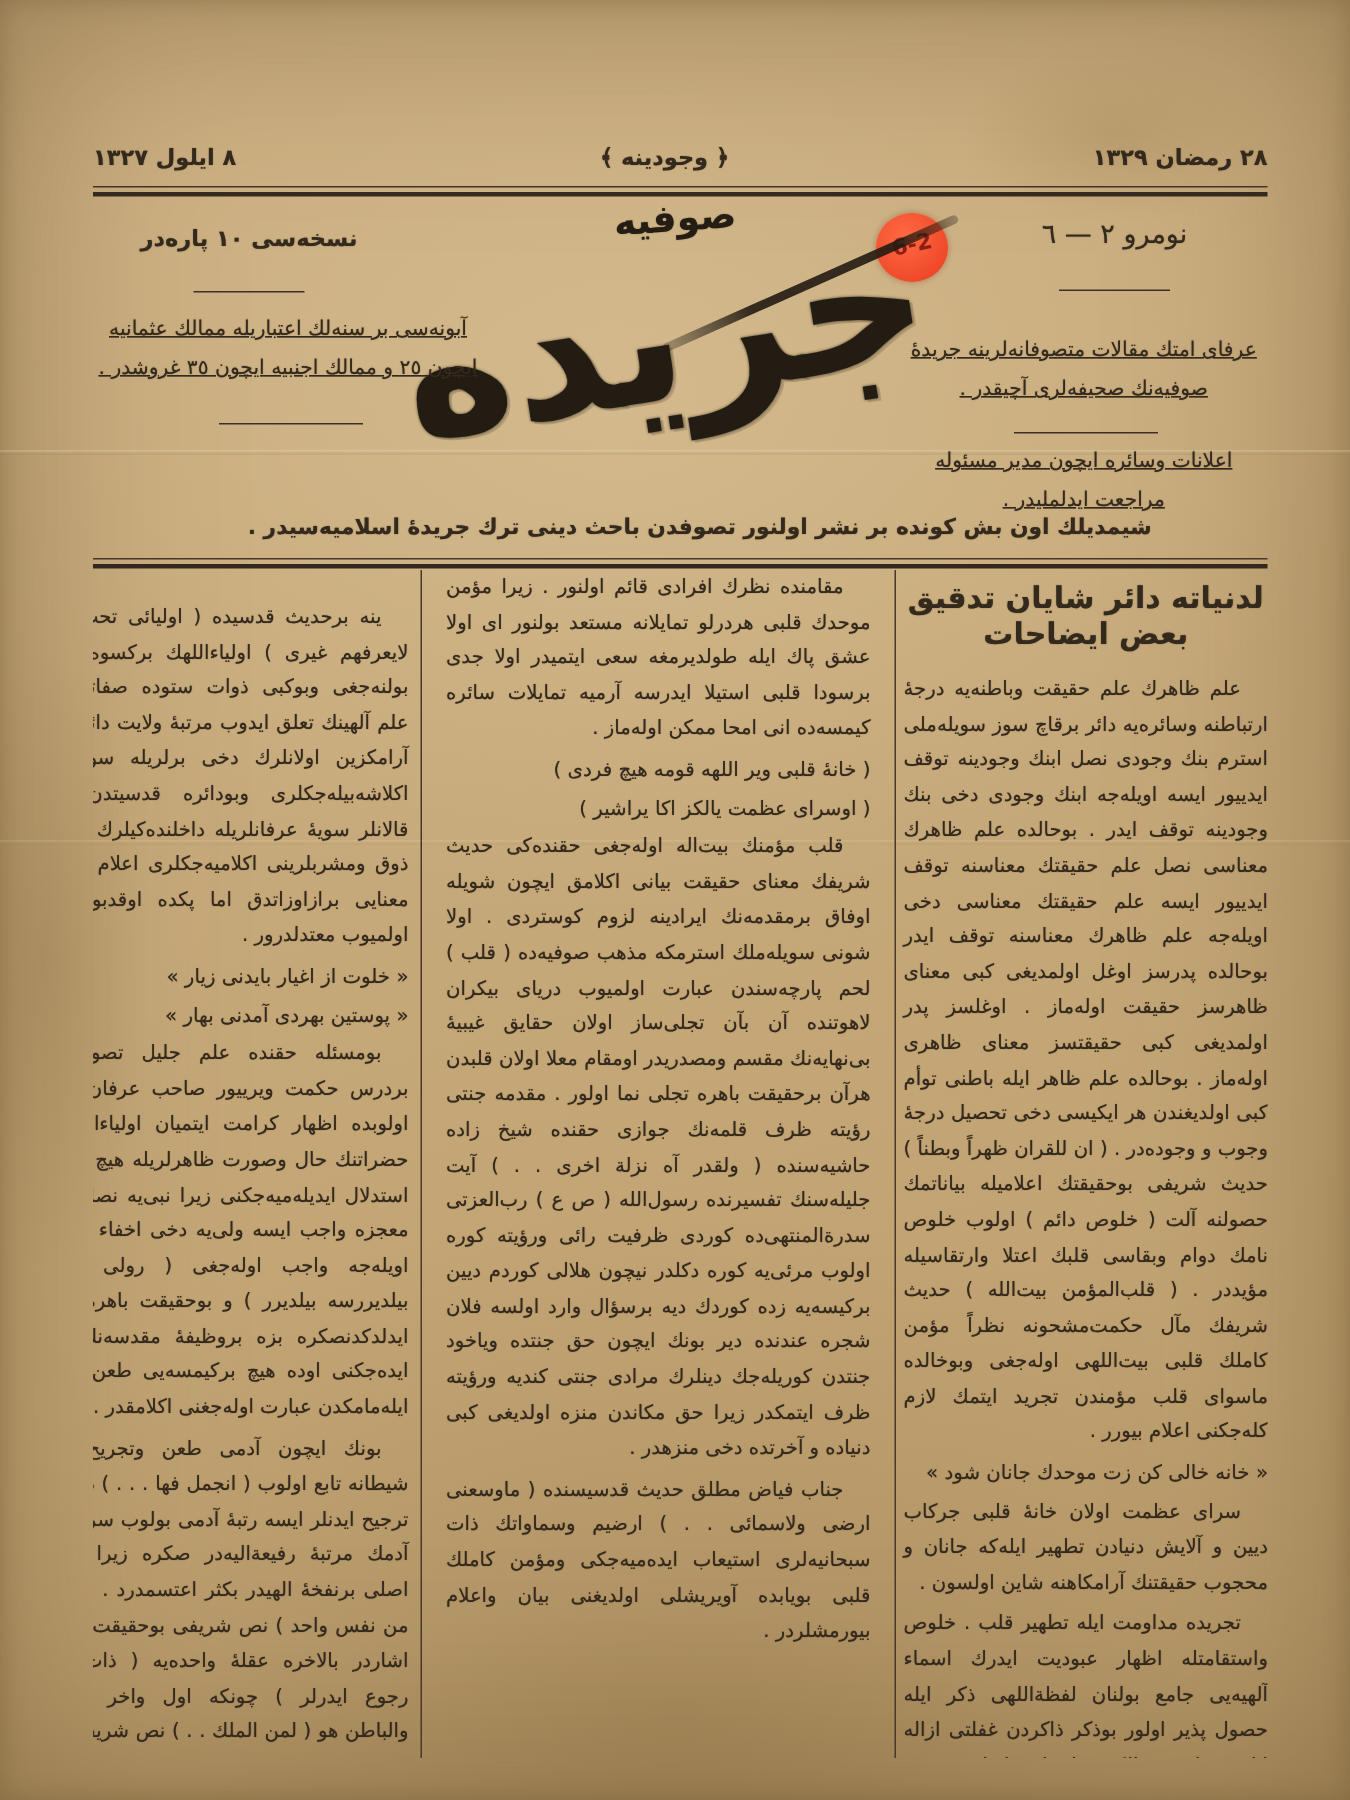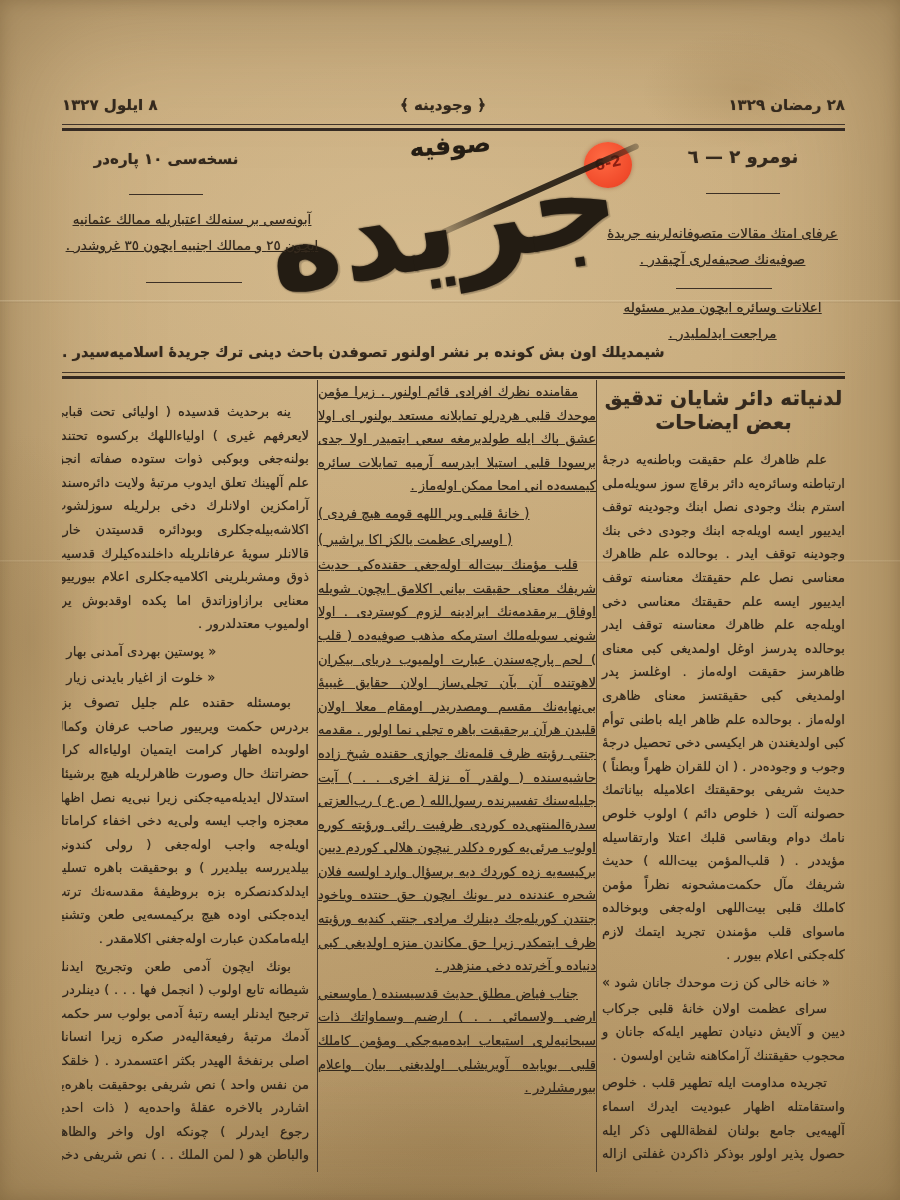--- a/index.html
+++ b/index.html
@@ -24,21 +24,21 @@
 
   .topline{
     position:absolute;left:62px;top:96px;width:783px;
     display:flex;justify-content:space-between;align-items:flex-end;
     font-size:15px;font-weight:bold;letter-spacing:0.5px;
   }
   .rule{position:absolute;left:62px;width:783px;height:3px;border-top:1px solid #40332a;border-bottom:3px solid #352a22;}
   .rule.r1{top:124px;}
   .rule.r2{top:372px;border-top:1px solid #453729;border-bottom:3px solid #33281f;}
 
-  .issue{position:absolute;right:92px;top:146px;width:130px;text-align:center;font-size:18px;font-weight:bold;}
+  .issue{position:absolute;right:92px;top:146px;width:130px;text-align:center;font-size:18px;font-weight:normal;}
   .issue .u, .price .u{margin:26px auto 0;width:74px;border-bottom:1.6px solid #3c3026;}
   .price{position:absolute;left:86px;top:150px;width:160px;text-align:center;font-size:15px;font-weight:bold;}
 
   .sticker{
     position:absolute;left:584px;top:142px;width:48px;height:46px;border-radius:50%;
     background:radial-gradient(circle at 40% 35%,#ff6a43,#f04a2a 70%,#d93f22);
     box-shadow:0 0 4px rgba(120,40,20,0.4);
   }
   .sticker span{
     display:block;transform:rotate(-12deg);text-align:center;margin-top:12px;
@@ -63,35 +63,35 @@
 
   .notice{position:absolute;font-size:13.5px;line-height:26px;text-align:center;font-weight:500;text-decoration:underline;}
   .notice.nl1{left:62px;top:206px;width:260px;}
   .notice.nl2{left:62px;top:296px;width:260px;}
   .notice.nr1{right:55px;top:220px;width:245px;}
   .notice.nr2{right:55px;top:294px;width:245px;}
   .shortrule{position:absolute;border-bottom:1.6px solid #3c3026;width:96px;}
   .shortrule.sl{left:146px;top:282px;}
   .shortrule.sr{right:128px;top:288px;}
 
-  .motto{position:absolute;left:62px;top:344px;width:783px;text-align:left;font-size:14.5px;font-weight:bold;}
+  .motto{position:absolute;left:75px;top:344px;width:783px;text-align:center;font-size:14.5px;font-weight:bold;}
 
   .cols{
     position:absolute;left:62px;top:380px;width:783px;height:792px;
     display:flex;direction:rtl;overflow:hidden;
   }
   .col{flex:0 0 auto;box-sizing:border-box;}
   .col.c-right{width:248px;padding-left:5px;}
-  .col.c-mid{width:280px;border-right:1.4px solid #473a2b;border-left:1.4px solid #473a2b;padding:0 0;text-decoration:underline;}
+  .col.c-mid{width:317px;border-right:1.4px solid #473a2b;border-left:1.4px solid #473a2b;padding:0 16px;}
   .col.c-left{width:263px;padding-right:8px;margin-top:20px;}
 
   .headline{font-size:20px;font-weight:bold;text-align:center;margin:6px 0 14px;letter-spacing:0.3px;}
   .para{font-size:13.1px;line-height:23.6px;text-align:justify;text-indent:18px;margin:0 0 4px;
         text-shadow:0 0 0.7px rgba(45,35,22,0.65);}
-  .verse{font-size:13.2px;line-height:23.6px;text-align:left;margin:0 0 2px;font-weight:500;
+  .verse{font-size:13.2px;line-height:23.6px;text-align:right;margin:0 0 2px;font-weight:500;
          text-shadow:0 0 0.7px rgba(45,35,22,0.6);}
   .topline,.issue,.price,.city,.notice,.motto,.headline{text-shadow:0 0 0.8px rgba(40,30,18,0.6);}
 </style>
 </head>
 <body>
 
 <div class="paper">
   <div class="stain s1"></div>
   <div class="stain s2"></div>
   <div class="stain s3"></div>
@@ -147,21 +147,21 @@
       <p class="para">مقامنده نظرك افرادی قائم اولنور . زیرا مؤمن موحدك قلبی هردرلو تمایلانه مستعد بولنور ای اولا عشق پاك ایله طولدیرمغه سعی ایتمیدر اولا جدی برسودا قلبی استیلا ایدرسه آرمیه تمایلات سائره كیمسه‌ده انی امحا ممكن اوله‌ماز .</p>
       <p class="verse">( خانهٔ قلبی ویر اللهه قومه هیچ فردی )</p>
       <p class="verse">( اوسرای عظمت یالكز اكا یراشیر )</p>
       <p class="para">قلب مؤمنك بیت‌اله اوله‌جغی حقنده‌كی حدیث شریفك معنای حقیقت بیانی اكلامق ایچون شویله اوفاق برمقدمه‌نك ایرادینه لزوم كوستردی . اولا شونی سویله‌ملك استرمكه مذهب صوفیه‌ده ( قلب ) لحم پارچه‌سندن عبارت اولمیوب دریای بیكران لاهوتنده آن بآن تجلی‌ساز اولان حقایق غیبیهٔ بی‌نهایه‌نك مقسم ومصدریدر اومقام معلا اولان قلبدن هرآن برحقیقت باهره تجلی نما اولور . مقدمه جنتی رؤیته ظرف قلمه‌نك جوازی حقنده شیخ زاده حاشیه‌سنده ( ولقدر آه نزلة اخری . . ) آیت جلیله‌سنك تفسیرنده رسول‌الله ( ص ع ) رب‌العزتی سدرة‌المنتهی‌ده كوردی ظرفیت رائی ورؤیته كوره اولوب مرئی‌یه كوره دكلدر نیچون هلالی كوردم دیین بركیسه‌یه زده كوردك دیه برسؤال وارد اولسه فلان شجره عندنده دیر بونك ایچون حق جنتده ویاخود جنتدن كوریله‌جك دینلرك مرادی جنتی كندیه ورؤیته ظرف ایتمكدر زیرا حق مكاندن منزه اولدیغی كبی دنیاده و آخرتده دخی منزهدر .</p>
       <p class="para">جناب فیاض مطلق حدیث قدسیسنده ( ماوسعنی ارضی ولاسمائی . . ) ارضیم وسماواتك ذات سبحانیه‌لری استیعاب ایده‌میه‌جكی ومؤمن كاملك قلبی بویابده آویریشلی اولدیغنی بیان واعلام بیورمشلردر .</p>
 
     </div>
 
     <div class="col c-left">
       <p class="para">ینه برحدیث قدسیده ( اولیائی تحت قبابی لایعرفهم غیری ) اولیاءاللهك بركسوه تحتنده بولنه‌جغی وبوكبی ذوات ستوده صفاته انجق علم آلهینك تعلق ایدوب مرتبهٔ ولایت دائره‌سنده آرامكزین اولانلرك دخی برلریله سوزلشوب اكلاشه‌بیله‌جكلری وبودائره قدسیتدن خارج قالانلر سویهٔ عرفانلریله داخلنده‌كیلرك قدسیت ذوق ومشربلرینی اكلامیه‌جكلری اعلام بیورییور معنایی برازاوزاتدق اما پكده اوقدبوش یره اولمیوب معتدلدرور .</p>
+      <p class="verse">« خلوت از اغیار بایدنی زیار »</p>
       <p class="verse">« پوستین بهردی آمدنی بهار »</p>
-      <p class="verse">« خلوت از اغیار بایدنی زیار »</p>
       <p class="para">بومسئله حقنده علم جلیل تصوف بزه بردرس حكمت ویرییور صاحب عرفان وكمال اولوبده اظهار كرامت ایتمیان اولیاءاله كرام حضراتنك حال وصورت ظاهرلریله هیچ برشیئك استدلال ایدیله‌میه‌جكنی زیرا نبی‌یه نصل اظهار معجزه واجب ایسه ولی‌یه دخی اخفاء كراماتك اویله‌جه واجب اوله‌جغی ( رولی كندونی بیلدیررسه بیلدیرر ) و بوحقیقت باهره تسلیم ایدلدكدنصكره بزه بروظیفهٔ مقدسه‌نك ترتب ایده‌جكنی اوده هیچ بركیمسه‌یی طعن وتشنیع ایله‌مامكدن عبارت اوله‌جغنی اكلامقدر .</p>
       <p class="para">بونك ایچون آدمی طعن وتجریح ایدنلر شیطانه تابع اولوب ( انجمل فها . . . ) دینلردر . ترجیح ایدنلر ایسه رتبهٔ آدمی بولوب سر حكمت آدمك مرتبهٔ رفیعة‌الیه‌در صكره زیرا انسانك اصلی برنفخهٔ الهیدر بكثر اعتسمدرد . ( خلقكم من نفس واحد ) نص شریفی بوحقیقت باهره‌یه اشاردر بالاخره عقلهٔ واحده‌یه ( ذات احدیه رجوع ایدرلر ) چونكه اول واخر والظاهر والباطن هو ( لمن الملك . . ) نص شریفی دخی بوحقیقت سلطانیه‌یه دالدر برازده ذات احدیته رجعت مسئله‌سندن بحث ایدلم .</p>
 
     </div>
 
   </div>
 </div>
 
 </body></html>

